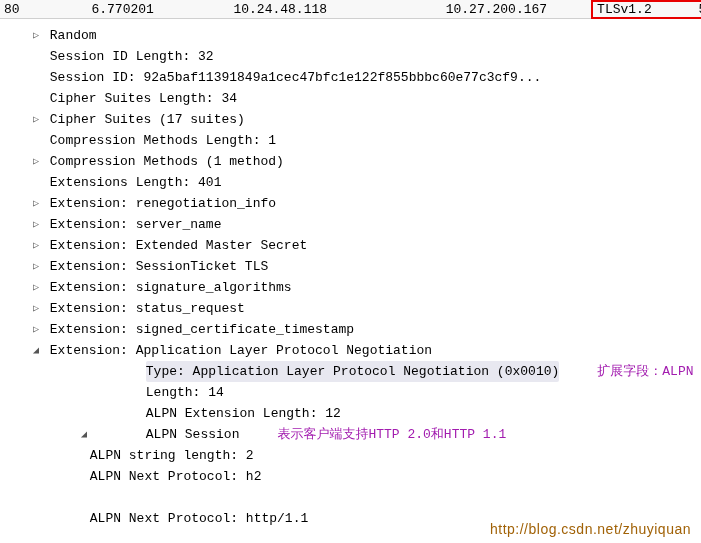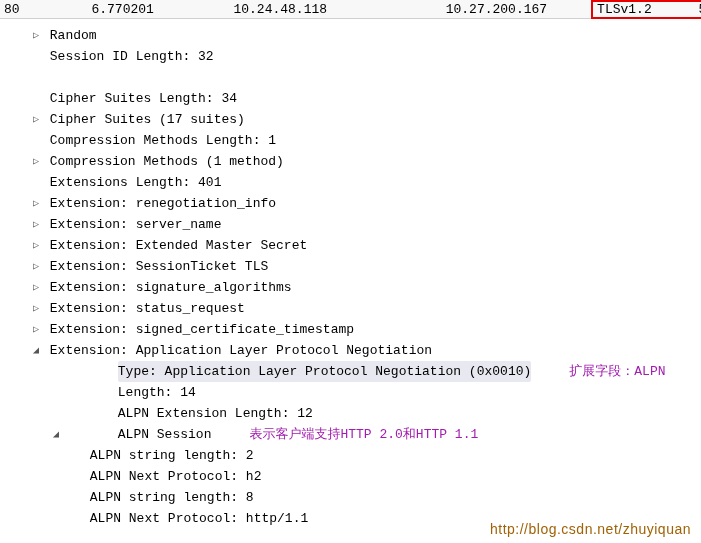--- a/index.html
+++ b/index.html
@@ -45,21 +45,21 @@
   }
   .toggle {
     width: 12px;
     display: inline-block;
     text-align: center;
     color: #555;
     font-size: 10px;
     user-select: none;
   }
   .indent-1 { padding-left: 30px; }
-  .indent-2 { padding-left: 50px; gap: 24px; }
+  .indent-2 { padding-left: 78px; gap: 24px; }
   .indent-3 { padding-left: 70px; }
   .label { }
   .ann-red {
     color: #a21caf;
     margin-left: 14px;
   }
   .highlight-row {
     background: #e8e8f0;
     border-radius: 2px;
   }
@@ -85,37 +85,37 @@
   <span class="packet-highlight">
     <span>TLSv1.2</span><span>      </span>
     <span>571</span><span> </span>
     <span>Client Hello</span>
   </span>
 </div>
 
 <div class="tree" id="tree">
     <div class="row indent-1"><span class="toggle">▷</span><span> </span><span class="label">Random</span></div>
     <div class="row indent-1"><span class="toggle"></span><span> </span><span class="label">Session ID Length: 32</span></div>
-    <div class="row indent-1"><span class="toggle"></span><span> </span></div>
+    <div class="row indent-1"><span class="toggle"></span><span> </span><span class="label">Session ID: 92a5baf11391849a1cec47bfc1e122f855bbbc60e77c3cf9...</span></div>
     <div class="row indent-1"><span class="toggle"></span><span> </span><span class="label">Cipher Suites Length: 34</span></div>
     <div class="row indent-1"><span class="toggle">▷</span><span> </span><span class="label">Cipher Suites (17 suites)</span></div>
     <div class="row indent-1"><span class="toggle"></span><span> </span><span class="label">Compression Methods Length: 1</span></div>
     <div class="row indent-1"><span class="toggle">▷</span><span> </span><span class="label">Compression Methods (1 method)</span></div>
     <div class="row indent-1"><span class="toggle"></span><span> </span><span class="label">Extensions Length: 401</span></div>
     <div class="row indent-1"><span class="toggle">▷</span><span> </span><span class="label">Extension: renegotiation_info</span></div>
     <div class="row indent-1"><span class="toggle">▷</span><span> </span><span class="label">Extension: server_name</span></div>
     <div class="row indent-1"><span class="toggle">▷</span><span> </span><span class="label">Extension: Extended Master Secret</span></div>
     <div class="row indent-1"><span class="toggle">▷</span><span> </span><span class="label">Extension: SessionTicket TLS</span></div>
     <div class="row indent-1"><span class="toggle">▷</span><span> </span><span class="label">Extension: signature_algorithms</span></div>
     <div class="row indent-1"><span class="toggle">▷</span><span> </span><span class="label">Extension: status_request</span></div>
     <div class="row indent-1"><span class="toggle">▷</span><span> </span><span class="label">Extension: signed_certificate_timestamp</span></div>
     <div class="row indent-1"><span class="toggle">◢</span><span> </span><span class="label">Extension: Application Layer Protocol Negotiation</span></div>
     <div class="row indent-2"><span class="toggle"></span><span> </span><span class="label highlight-row">Type: Application Layer Protocol Negotiation (0x0010)</span><span class="ann-red">扩展字段：ALPN</span></div>
     <div class="row indent-2"><span class="toggle"></span><span> </span><span class="label">Length: 14</span></div>
     <div class="row indent-2"><span class="toggle"></span><span> </span><span class="label">ALPN Extension Length: 12</span></div>
     <div class="row indent-2"><span class="toggle">◢</span><span> </span><span class="label">ALPN Session</span><span class="ann-red">表示客户端支持HTTP 2.0和HTTP 1.1</span></div>
     <div class="row indent-3"><span class="toggle"></span><span> </span><span class="label">ALPN string length: 2</span></div>
     <div class="row indent-3"><span class="toggle"></span><span> </span><span class="label">ALPN Next Protocol: h2</span></div>
-    <div class="row indent-3"><span class="toggle"></span><span> </span><span class="label">ALPN string length: 8</span></div>
+    <div class="row indent-3"><span class="toggle"></span><span> </span></div>
     <div class="row indent-3"><span class="toggle"></span><span> </span><span class="label">ALPN Next Protocol: http/1.1</span></div>
   </div>
 
 <div class="watermark">http://blog.csdn.net/zhuyiquan</div>
 
 </body></html>

